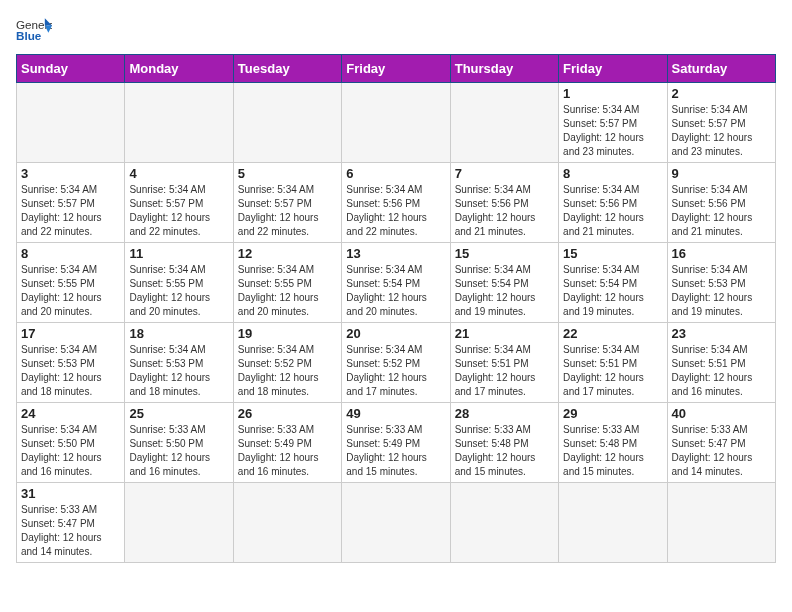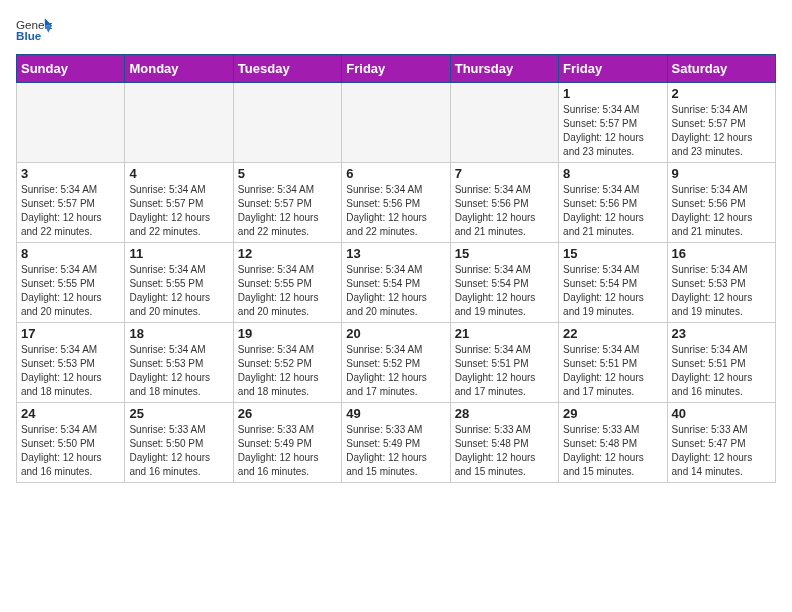--- a/index.html
+++ b/index.html
@@ -333,14 +333,29 @@
 and 15 minutes.</div>
         </td>
         <td>
           <span class="day-number">40</span>
           <div class="day-info" style="white-space: pre-line;">Sunrise: 5:33 AM
 Sunset: 5:47 PM
 Daylight: 12 hours
 and 14 minutes.</div>
         </td>
       </tr>
+      <tr class="last-row">
+        <td>
+          <span class="day-number">31</span>
+          <div class="day-info" style="white-space: pre-line;">Sunrise: 5:33 AM
+Sunset: 5:47 PM
+Daylight: 12 hours
+and 14 minutes.</div>
+        </td>
+        <td class="empty"></td>
+        <td class="empty"></td>
+        <td class="empty"></td>
+        <td class="empty"></td>
+        <td class="empty"></td>
+        <td class="empty"></td>
+      </tr>
     </tbody>
 </table>
 
 </body></html>

